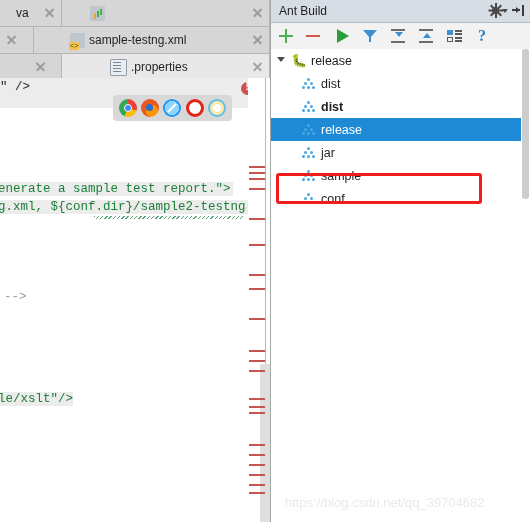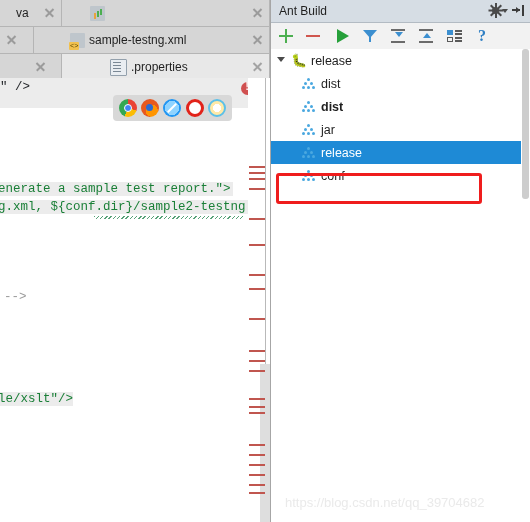--- a/index.html
+++ b/index.html
@@ -308,48 +308,61 @@
               <span style="left:2px;top:4px"></span>
               <span style="left:8px;top:4px"></span>
           <span style="left:0;top:8px"></span>
               <span style="left:5px;top:8px"></span>
               <span style="left:10px;top:8px"></span>
         </span>
           </span>
         <span class="tlabelx bold">dist</span>
       </div>
 
+      <div class="trow child sel">
+        <span class="ant-ico">
+            <span class="tgt">
+          <span style="left:5px;top:0"></span>
+              <span style="left:2px;top:4px"></span>
+              <span style="left:8px;top:4px"></span>
+          <span style="left:0;top:8px"></span>
+              <span style="left:5px;top:8px"></span>
+              <span style="left:10px;top:8px"></span>
+        </span>
+          </span>
+        <span class="tlabelx">release</span>
+      </div>
+
       <div class="trow child">
         <span class="ant-ico">
             <span class="tgt">
           <span style="left:5px;top:0"></span>
               <span style="left:2px;top:4px"></span>
               <span style="left:8px;top:4px"></span>
           <span style="left:0;top:8px"></span>
               <span style="left:5px;top:8px"></span>
               <span style="left:10px;top:8px"></span>
         </span>
           </span>
         <span class="tlabelx">jar</span>
       </div>
 
-      <div class="trow child sel">
-        <span class="ant-ico">
-            <span class="tgt">
-          <span style="left:5px;top:0"></span>
-              <span style="left:2px;top:4px"></span>
-              <span style="left:8px;top:4px"></span>
-          <span style="left:0;top:8px"></span>
-              <span style="left:5px;top:8px"></span>
-              <span style="left:10px;top:8px"></span>
-        </span>
-          </span>
-        <span class="tlabelx">release</span>
-      </div>
-
+      <div class="trow child">
+        <span class="ant-ico">
+            <span class="tgt">
+          <span style="left:5px;top:0"></span>
+              <span style="left:2px;top:4px"></span>
+              <span style="left:8px;top:4px"></span>
+          <span style="left:0;top:8px"></span>
+              <span style="left:5px;top:8px"></span>
+              <span style="left:10px;top:8px"></span>
+        </span>
+          </span>
+        <span class="tlabelx">sample</span>
+      </div>
 
       <div class="trow child">
         <span class="ant-ico">
             <span class="tgt">
           <span style="left:5px;top:0"></span>
               <span style="left:2px;top:4px"></span>
               <span style="left:8px;top:4px"></span>
           <span style="left:0;top:8px"></span>
               <span style="left:5px;top:8px"></span>
               <span style="left:10px;top:8px"></span>

